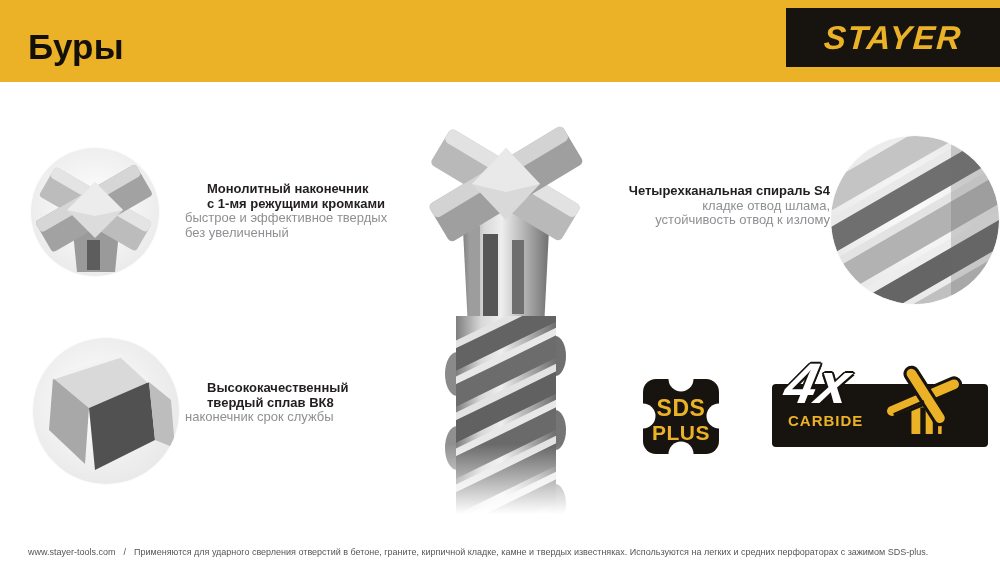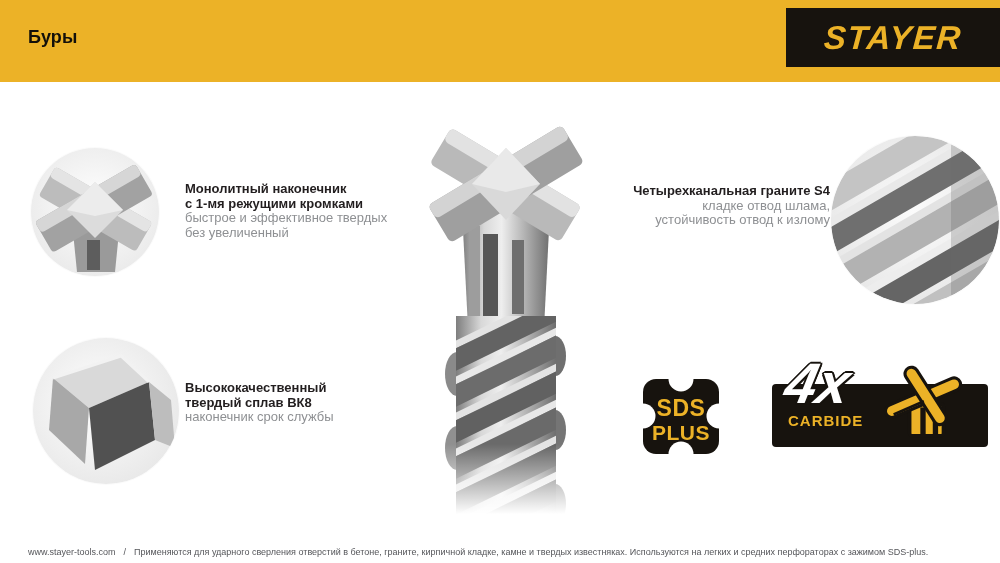--- a/index.html
+++ b/index.html
@@ -1,37 +1,37 @@
 <!DOCTYPE html>
 <html><head>
 <meta charset="utf-8">
 <style>
   html,body{margin:0;padding:0;background:#fff;}
   .stage{position:relative;width:1000px;height:563px;background:#ffffff;overflow:hidden;
          font-family:"Liberation Sans",sans-serif;}
 
   
   .topbar{position:absolute;left:0;top:0;width:100%;height:82px;background:#ECB227;}
-  .page-title{position:absolute;left:28px;top:27px;font-size:18px;font-weight:800;color:#13100a;letter-spacing:.2px;}
+  .page-title{position:absolute;left:28px;top:27px;font-size:35px;font-weight:800;color:#13100a;letter-spacing:.2px;}
   .brand-box{position:absolute;right:0;top:8px;width:214px;height:59px;background:#17130e;
              display:flex;align-items:center;justify-content:center;}
   .brand-box span{color:#ECB227;font-size:33px;font-weight:800;font-style:italic;
                   letter-spacing:1.5px;transform:skewX(-4deg);}
 
   
   .fc{position:absolute;border-radius:50%;overflow:hidden;
       box-shadow:inset 0 0 26px rgba(0,0,0,.08), 0 0 0 1px rgba(0,0,0,.02);}
   .fc svg{display:block;width:100%;height:100%;}
   #c1{left:31px;top:148px;width:128px;height:128px;}
   #c2{left:33px;top:338px;width:146px;height:146px;}
   #c3{left:831px;top:136px;width:168px;height:168px;}
 
   
   .feature{position:absolute;font-size:13px;line-height:14.5px;}
-  .feature .t{font-weight:bold;color:#221e1f;}
+  .feature .t{font-weight:bold;color:#221e1f;margin-left:22px;}
   .feature .d{color:#8e9093;}
   #tb1{left:185px;top:182px;}
   #tb2{left:185px;top:381px;}
   #tb3{right:170px;top:184px;text-align:right;}
 
   
   .drill-main{position:absolute;left:426px;top:118px;width:160px;height:404px;}
 
   
   .badge-sds{position:absolute;left:640px;top:374px;width:82px;height:84px;}
@@ -139,21 +139,21 @@
     <div class="d">без увеличенный</div>
   </div>
 
   <div class="feature" id="tb2">
     <div class="t">Высококачественный</div>
     <div class="t">твердый сплав ВК8</div>
     <div class="d">наконечник срок службы</div>
   </div>
 
   <div class="feature" id="tb3">
-    <div class="t">Четырехканальная граните S4</div>
+    <div class="t">Четырехканальная спираль S4</div>
     <div class="d">кладке отвод шлама,</div>
     <div class="d">устойчивость отвод к излому</div>
   </div>
 
   <svg class="drill-main" viewBox="0 0 160 404">
     <defs>
       <linearGradient id="gShaft" x1="0" y1="0" x2="1" y2="0">
         <stop offset="0" stop-color="#7e7e7e"></stop>
         <stop offset="0.25" stop-color="#d8d8d8"></stop>
         <stop offset="0.45" stop-color="#eeeeee"></stop>

